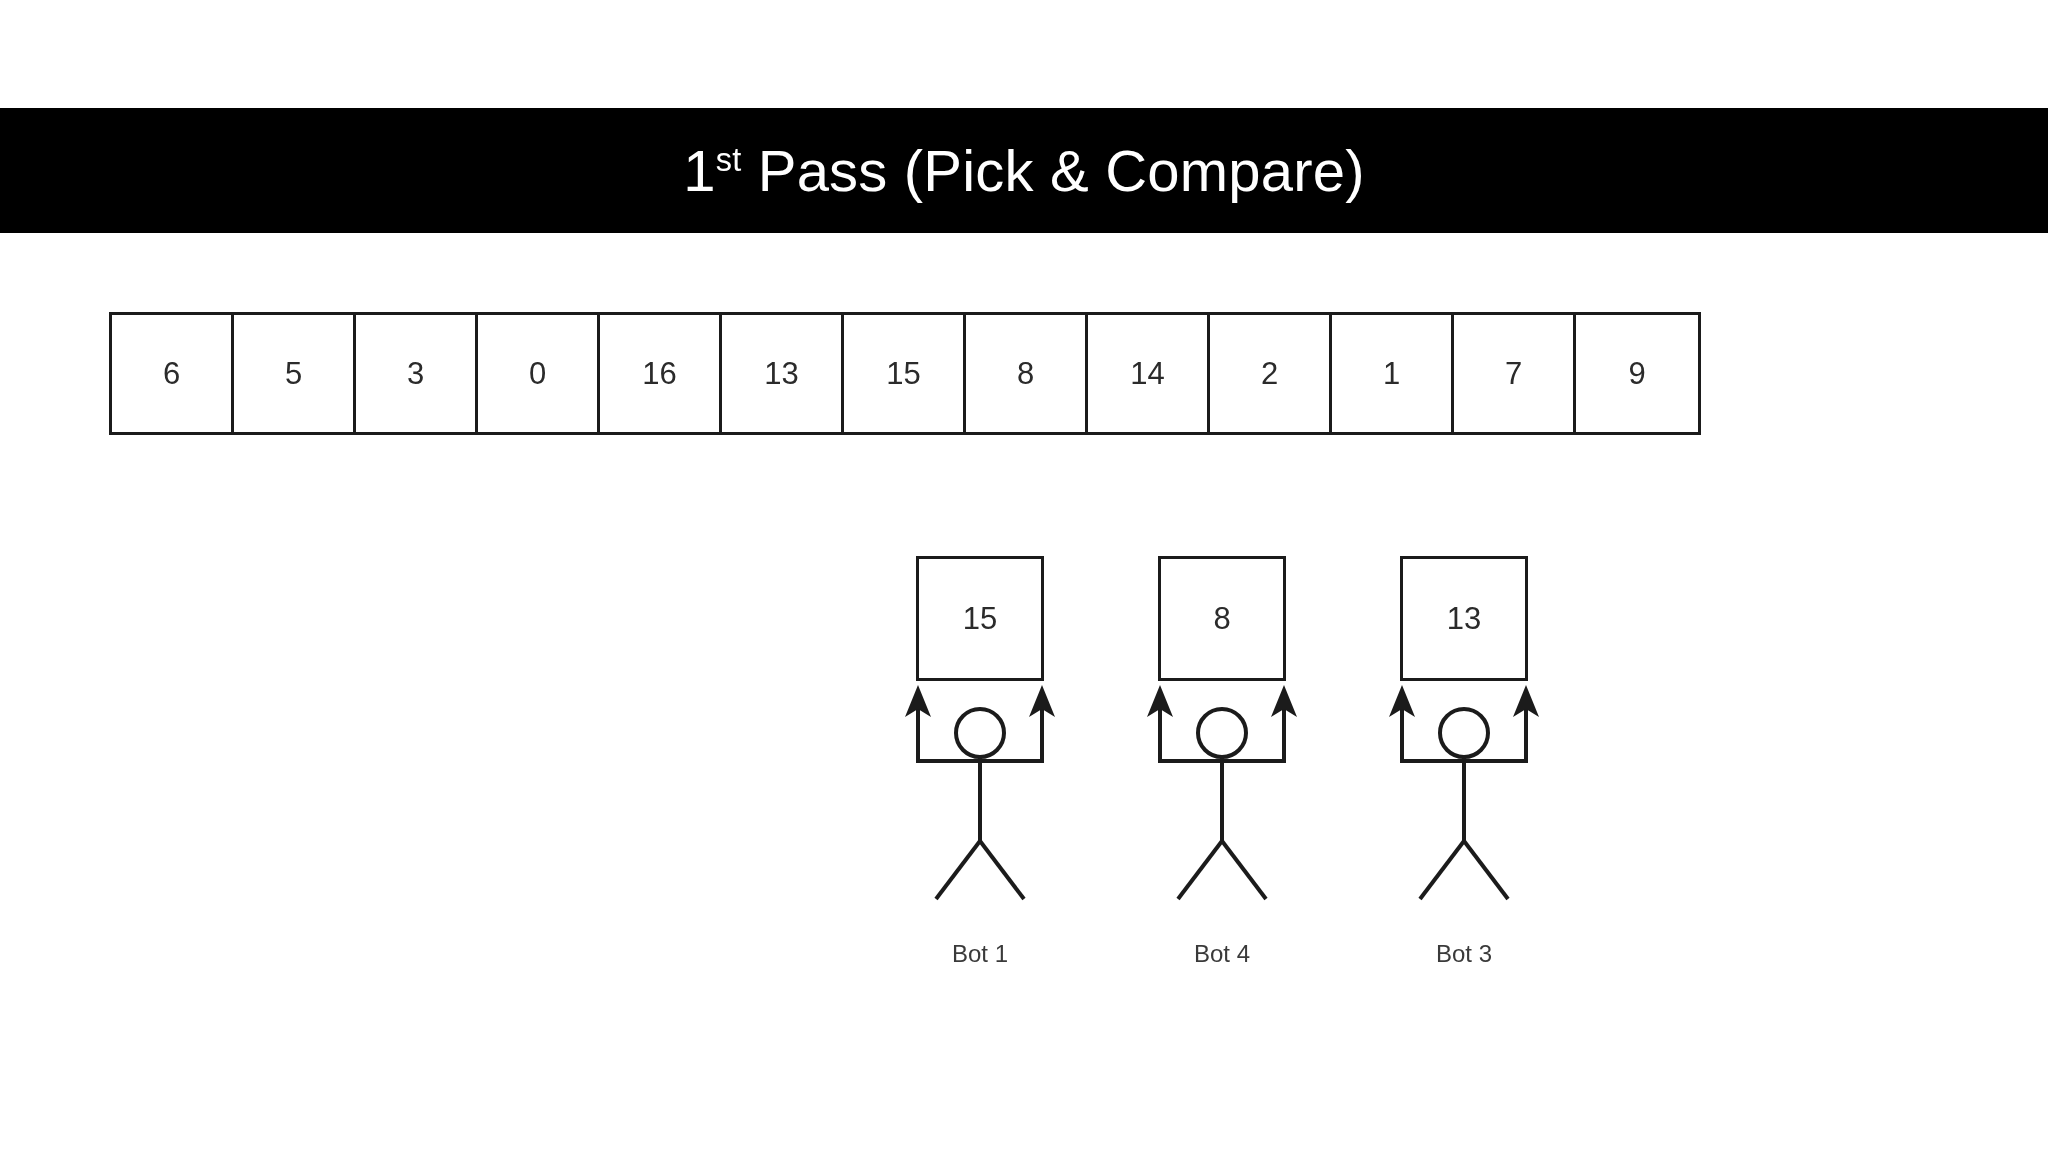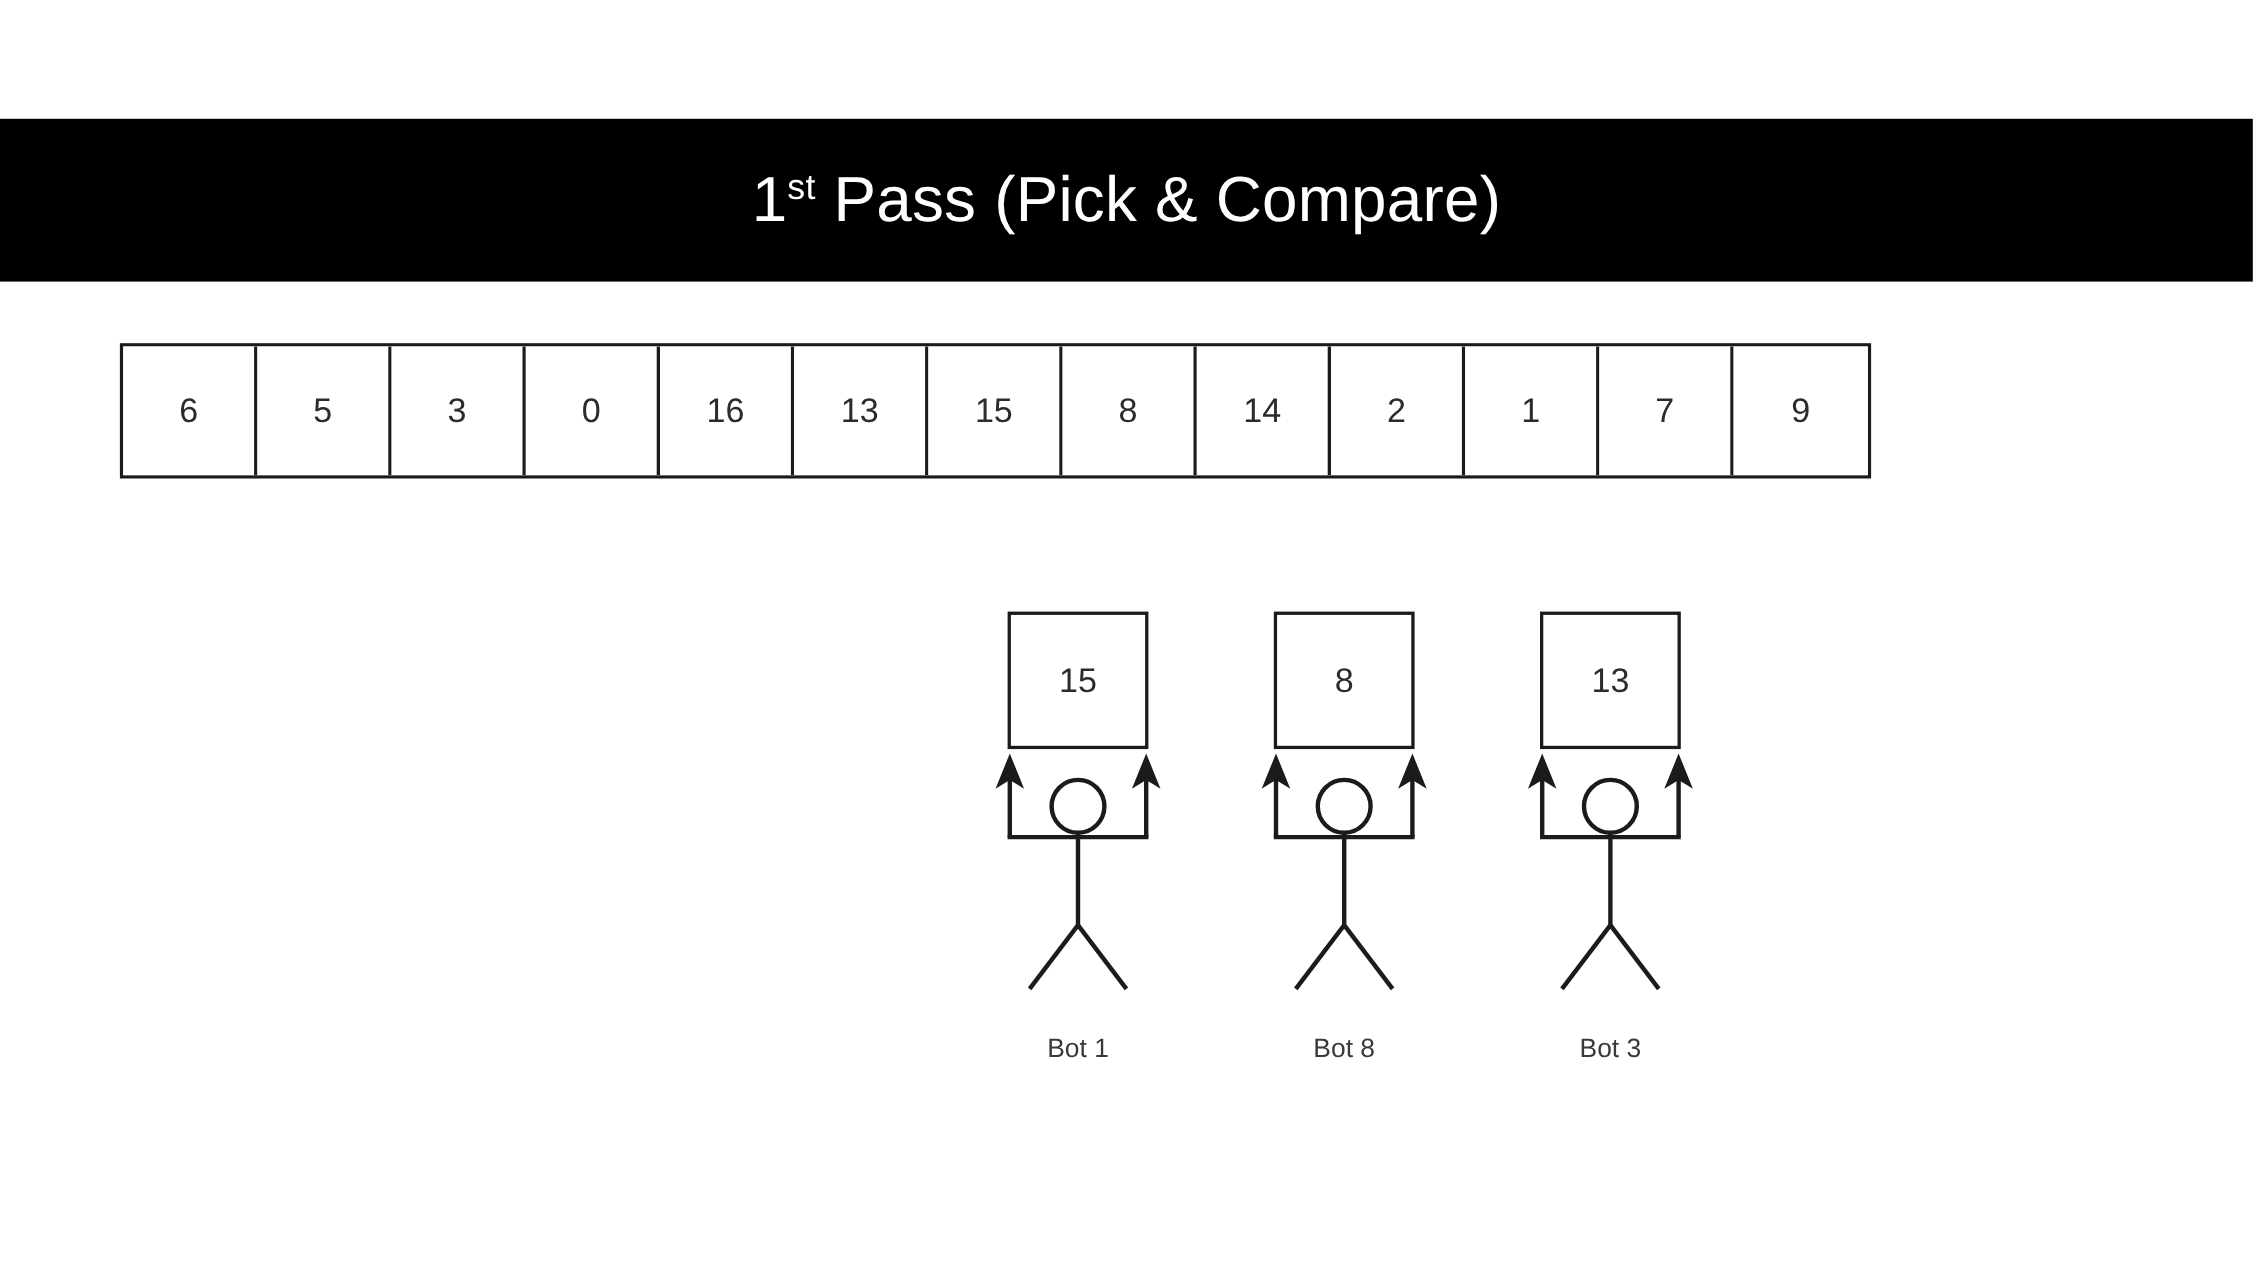--- a/index.html
+++ b/index.html
@@ -15,21 +15,21 @@
     font-family: "Liberation Sans", sans-serif;
     -webkit-font-smoothing: antialiased;
   }
 
   
   #title-banner {
     position: absolute;
     left: 0;
     top: 108px;
     width: 2048px;
-    height: 148px;
+    height: 125px;
     background: #000000;
     display: flex;
     align-items: center;
     justify-content: center;
   }
   #title-text {
     color: #ffffff;
     font-family: "Liberation Sans", sans-serif;
     font-size: 58px;
     font-weight: 400;
@@ -168,21 +168,21 @@
         <line x1="38" y1="80" x2="38" y2="22" stroke="#1b1b1b" stroke-width="4"></line>
         <path d="M38 4 L51 36 L38 28 L25 36 Z" fill="#1b1b1b"></path>
         <line x1="162" y1="80" x2="162" y2="22" stroke="#1b1b1b" stroke-width="4"></line>
         <path d="M162 4 L175 36 L162 28 L149 36 Z" fill="#1b1b1b"></path>
         <line x1="36" y1="80" x2="164" y2="80" stroke="#1b1b1b" stroke-width="4"></line>
         <circle cx="100" cy="52" r="24" fill="none" stroke="#1b1b1b" stroke-width="4"></circle>
         <line x1="100" y1="76" x2="100" y2="160" stroke="#1b1b1b" stroke-width="4"></line>
         <line x1="100" y1="160" x2="56" y2="218" stroke="#1b1b1b" stroke-width="4"></line>
         <line x1="100" y1="160" x2="144" y2="218" stroke="#1b1b1b" stroke-width="4"></line>
       </svg>
-      <div class="bot-label">Bot 8</div>
+      <div class="bot-label">Bot 4</div>
     </div>
     <div class="bot" style="left: 1364px;">
       <div class="bot-box">13</div>
       <svg class="bot-figure" viewBox="0 0 200 250" width="200" height="250">
         <line x1="38" y1="80" x2="38" y2="22" stroke="#1b1b1b" stroke-width="4"></line>
         <path d="M38 4 L51 36 L38 28 L25 36 Z" fill="#1b1b1b"></path>
         <line x1="162" y1="80" x2="162" y2="22" stroke="#1b1b1b" stroke-width="4"></line>
         <path d="M162 4 L175 36 L162 28 L149 36 Z" fill="#1b1b1b"></path>
         <line x1="36" y1="80" x2="164" y2="80" stroke="#1b1b1b" stroke-width="4"></line>
         <circle cx="100" cy="52" r="24" fill="none" stroke="#1b1b1b" stroke-width="4"></circle>

